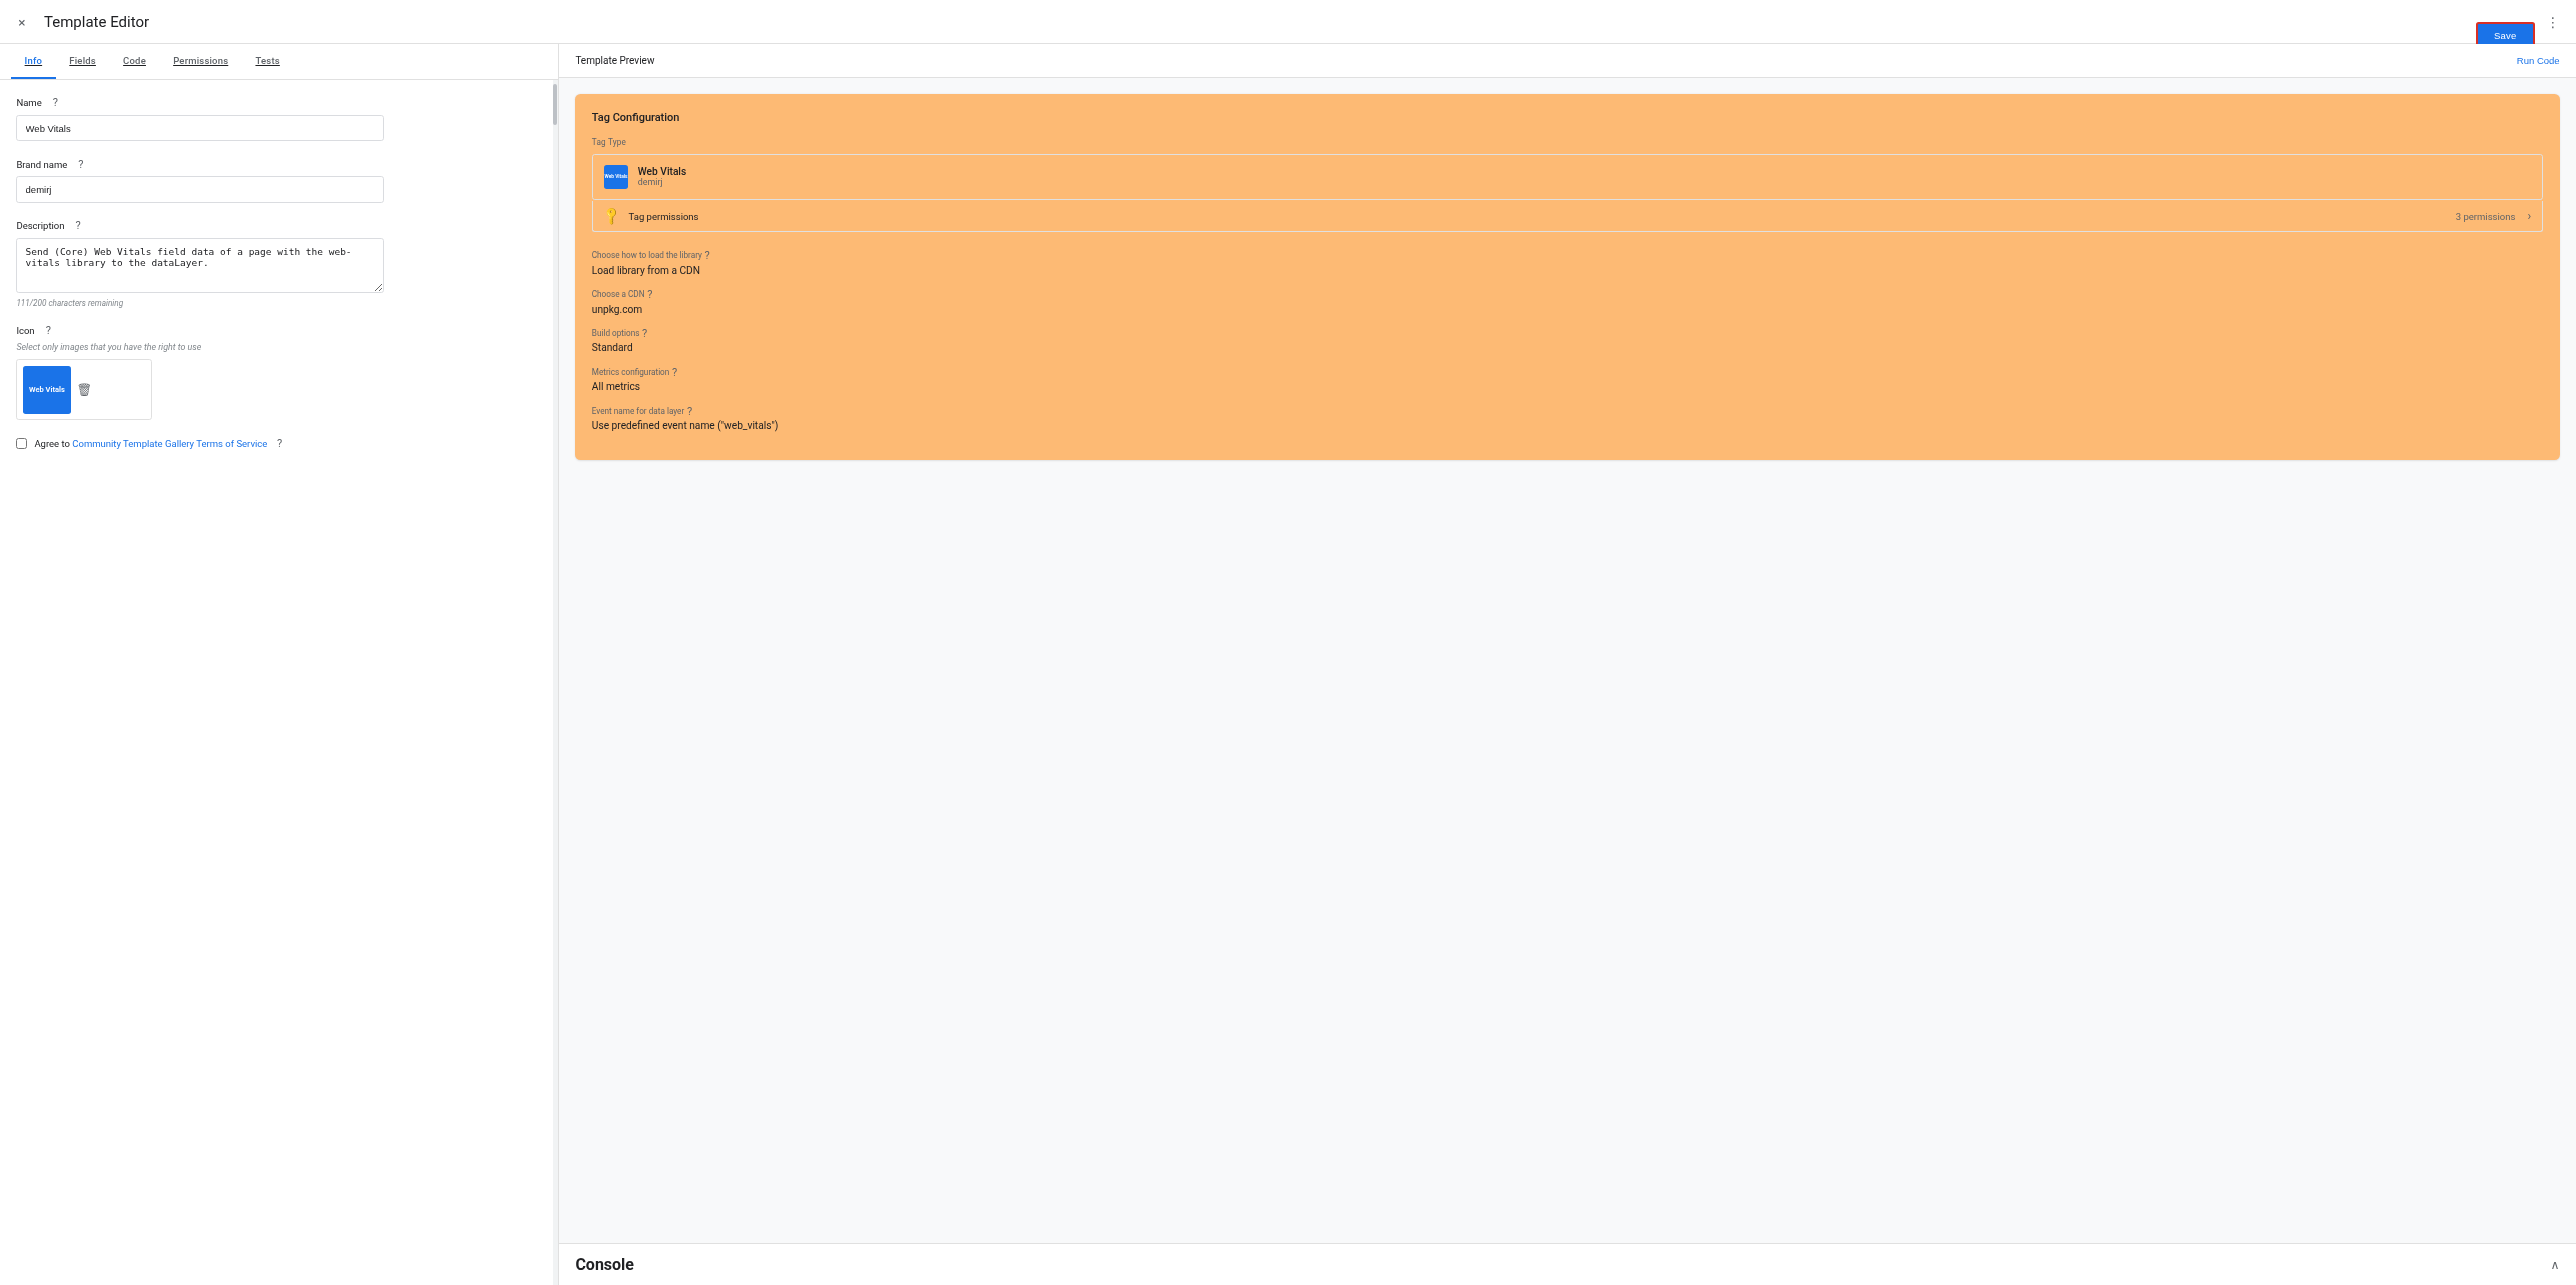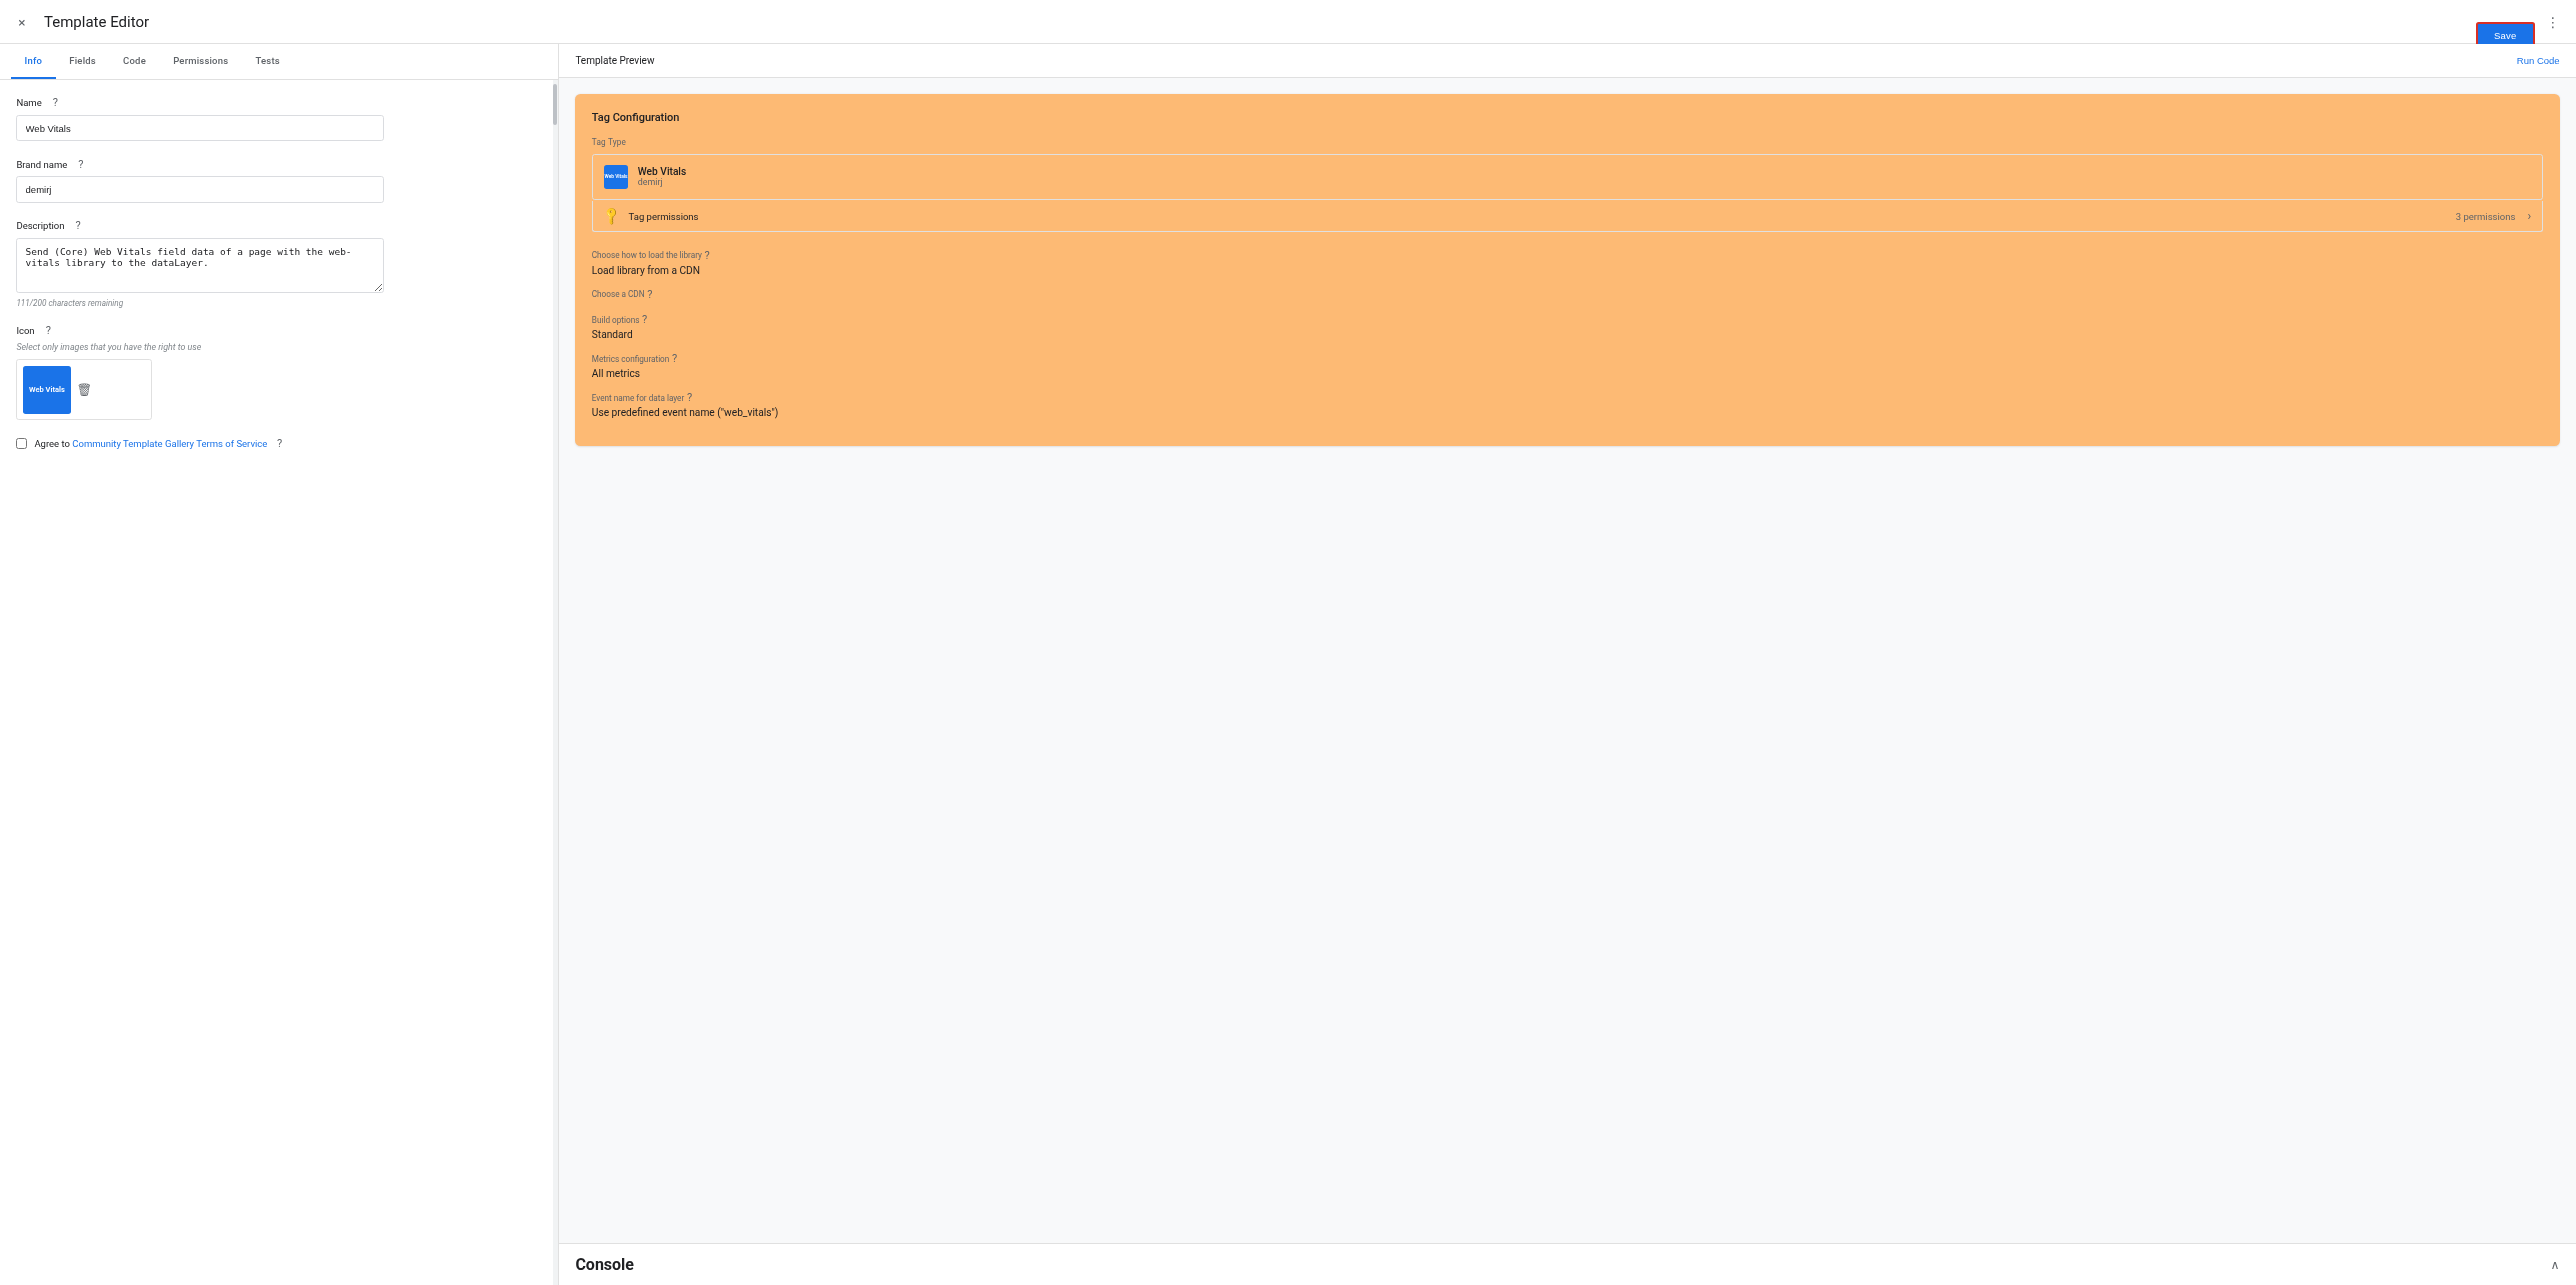--- a/index.html
+++ b/index.html
@@ -67,20 +67,21 @@
       border-right: 0.7px solid #e0e0e0;
       overflow: hidden;
     }
 
     
     .tabs {
       display: flex;
       border-bottom: 0.7px solid #e0e0e0;
       padding: 0 11px;
       flex-shrink: 0;
+      text-decoration: underline;
     }
     .tab {
       padding: 11px 13.6px;
       font-size: 9.5px;
       color: #5f6368;
       cursor: pointer;
       border-bottom: 2px solid transparent;
       font-weight: 500;
       letter-spacing: 0.2px;
     }
@@ -495,20 +496,21 @@
             <span class="help-icon">?</span>
           </div>
           <div class="config-field-value">Load library from a CDN</div>
         </div>
 
         <div class="config-field">
           <div class="config-field-label">
             <span>Choose a CDN</span>
             <span class="help-icon">?</span>
           </div>
+          <div class="config-field-value">unpkg.com</div>
         </div>
 
         <div class="config-field">
           <div class="config-field-label">
             <span>Build options</span>
             <span class="help-icon">?</span>
           </div>
           <div class="config-field-value">Standard</div>
         </div>
 

